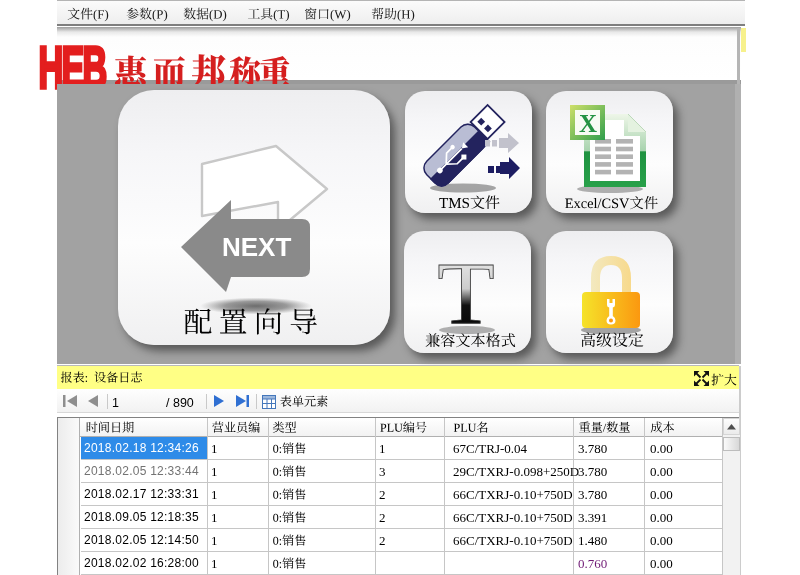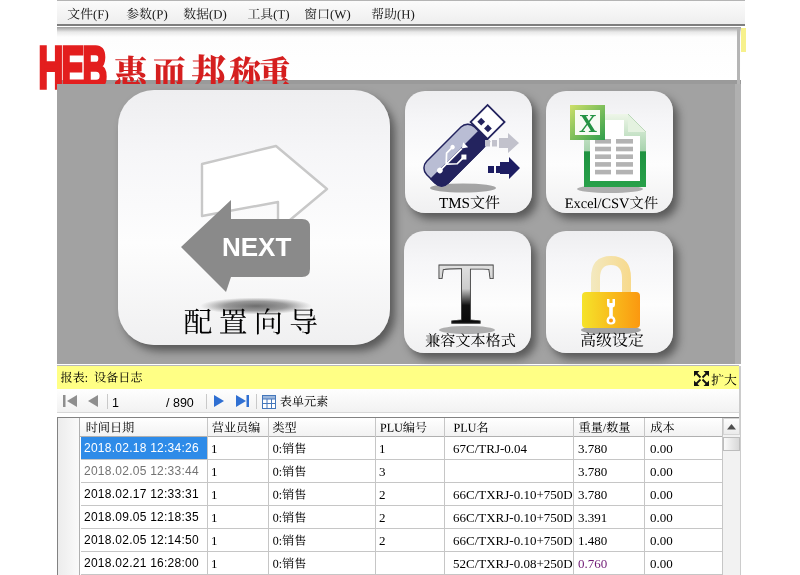--- a/index.html
+++ b/index.html
@@ -411,20 +411,21 @@
     <div class="abs" style="left:211px;top:464px;font:13px 'Liberation Serif';color:#000">1</div>
     <svg style="position:absolute;left:272.0px;top:462.9px;overflow:visible" width="35" height="16" viewBox="0 -13.1 34.7 16.5">
       <g fill="#000000">
         <path transform="translate(0.0,0)" d="M5.8 -4.1Q5.8 0.1 3.1 0.1Q1.8 0.1 1.1 -1.0Q0.5 -2.1 0.5 -4.1Q0.5 -6.2 1.1 -7.2Q1.8 -8.3 3.1 -8.3Q4.4 -8.3 5.1 -7.2Q5.8 -6.2 5.8 -4.1ZM4.7 -4.1Q4.7 -6.1 4.3 -7.0Q3.9 -7.8 3.1 -7.8Q2.3 -7.8 1.9 -7.0Q1.6 -6.2 1.6 -4.1Q1.6 -2.1 2.0 -1.2Q2.3 -0.4 3.1 -0.4Q3.9 -0.4 4.3 -1.2Q4.7 -2.1 4.7 -4.1Z"></path>
         <path transform="translate(6.2,0)" d="M2.5 -0.6Q2.5 -0.3 2.2 -0.0Q2.0 0.2 1.7 0.2Q1.4 0.2 1.2 -0.0Q1.0 -0.3 1.0 -0.6Q1.0 -0.9 1.2 -1.1Q1.4 -1.3 1.7 -1.3Q2.0 -1.3 2.2 -1.1Q2.5 -0.9 2.5 -0.6ZM2.5 -5.1Q2.5 -4.8 2.2 -4.6Q2.0 -4.4 1.7 -4.4Q1.4 -4.4 1.2 -4.6Q1.0 -4.8 1.0 -5.1Q1.0 -5.4 1.2 -5.6Q1.4 -5.9 1.7 -5.9Q2.0 -5.9 2.2 -5.6Q2.5 -5.4 2.5 -5.1Z"></path>
         <path transform="translate(9.7,0)" d="M11.8 -9.3 10.6 -9.9C10.4 -9.2 9.9 -8.0 9.4 -7.2L9.6 -7.0C10.2 -7.7 10.9 -8.6 11.3 -9.1C11.6 -9.1 11.7 -9.2 11.8 -9.3ZM5.3 -9.7 5.2 -9.6C5.7 -9.1 6.3 -8.1 6.4 -7.3C7.2 -6.7 7.9 -8.5 5.3 -9.7ZM10.4 -2.5H6.2V-4.2H10.4ZM6.2 0.7V-2.1H10.4V-0.3C10.4 -0.1 10.3 -0.0 10.1 -0.0C9.9 -0.0 8.7 -0.1 8.7 -0.1V0.1C9.2 0.2 9.5 0.3 9.7 0.4C9.9 0.5 9.9 0.7 9.9 1.0C11.0 0.9 11.2 0.5 11.2 -0.2V-6.1C11.4 -6.1 11.6 -6.2 11.7 -6.3L10.7 -7.1L10.2 -6.6H8.7V-10.0C9.0 -10.1 9.1 -10.2 9.1 -10.4L7.9 -10.5V-6.6H6.3L5.4 -7.0V1.0H5.5C5.9 1.0 6.2 0.8 6.2 0.7ZM10.4 -4.5H6.2V-6.2H10.4ZM3.0 -9.9C3.3 -9.9 3.4 -10.0 3.4 -10.1L2.1 -10.5C1.9 -9.2 1.1 -7.0 0.4 -5.8L0.5 -5.7C0.8 -5.9 1.0 -6.2 1.2 -6.4L1.2 -6.2H2.4V-4.2H0.4L0.5 -3.8H2.4V-0.8C2.4 -0.6 2.3 -0.5 1.9 -0.2L2.8 0.6C2.8 0.5 2.9 0.3 2.9 0.2C3.8 -0.8 4.7 -1.7 5.1 -2.2L5.0 -2.4L3.1 -1.0V-3.8H5.0C5.2 -3.8 5.3 -3.9 5.3 -4.0C4.9 -4.4 4.3 -4.8 4.3 -4.8L3.8 -4.2H3.1V-6.2H4.6C4.8 -6.2 4.9 -6.3 5.0 -6.4C4.6 -6.8 4.0 -7.2 4.0 -7.2L3.5 -6.6H1.3C1.7 -7.1 2.0 -7.8 2.3 -8.4H4.9C5.0 -8.4 5.2 -8.4 5.2 -8.6C4.8 -8.9 4.2 -9.4 4.2 -9.4L3.7 -8.7H2.5C2.7 -9.1 2.8 -9.5 3.0 -9.9Z"></path>
         <path transform="translate(22.2,0)" d="M5.7 -10.6 5.6 -10.5C6.0 -10.2 6.5 -9.5 6.6 -9.0C7.4 -8.5 8.1 -10.0 5.7 -10.6ZM10.2 -9.5 9.6 -8.8H3.5C3.7 -9.1 3.9 -9.5 4.1 -9.8C4.4 -9.8 4.5 -9.9 4.6 -10.0L3.4 -10.5C2.8 -8.8 1.6 -7.1 0.6 -6.0L0.7 -5.9C1.4 -6.3 2.0 -6.9 2.5 -7.5V-3.3H2.6C3.1 -3.3 3.4 -3.5 3.4 -3.6V-3.9H11.3C11.5 -3.9 11.6 -4.0 11.6 -4.1C11.2 -4.5 10.5 -5.0 10.5 -5.0L9.9 -4.3H7.1V-5.5H10.4C10.6 -5.5 10.7 -5.5 10.8 -5.7C10.4 -6.0 9.8 -6.5 9.8 -6.5L9.2 -5.8H7.1V-7.0H10.4C10.6 -7.0 10.7 -7.0 10.7 -7.2C10.3 -7.5 9.7 -8.0 9.7 -8.0L9.2 -7.3H7.1V-8.5H10.9C11.1 -8.5 11.2 -8.5 11.2 -8.7C10.8 -9.0 10.2 -9.5 10.2 -9.5ZM9.5 -0.2H3.6V-2.4H9.5ZM3.6 0.7V0.2H9.5V0.9H9.6C9.9 0.9 10.2 0.7 10.3 0.6V-2.2C10.5 -2.3 10.7 -2.4 10.8 -2.5L9.8 -3.2L9.3 -2.7H3.7L2.8 -3.1V1.0H2.9C3.3 1.0 3.6 0.8 3.6 0.7ZM6.3 -4.3H3.4V-5.5H6.3ZM6.3 -5.8H3.4V-7.0H6.3ZM6.3 -7.3H3.4V-8.5H6.3Z"></path>
       </g>
     </svg>
     <div class="abs" style="left:379px;top:464px;font:13px 'Liberation Serif';color:#000">3</div>
+    <div class="abs" style="left:453px;top:464px;font:13px 'Liberation Serif';color:#000">29C/TXRJ-0.098+250D</div>
     <div class="abs" style="left:578px;top:464px;font:13px 'Liberation Serif';color:#000">3.780</div>
     <div class="abs" style="left:650px;top:464px;font:13px 'Liberation Serif';color:#000">0.00</div>
     <div class="abs" style="left:81px;top:505px;width:641px;height:1px;background:#c6c6c6"></div>
     <div class="abs" style="left:84px;top:487px;font:12px 'Liberation Sans';color:#000000;letter-spacing:0.25px">2018.02.17 12:33:31</div>
     <div class="abs" style="left:211px;top:487px;font:13px 'Liberation Serif';color:#000">1</div>
     <svg style="position:absolute;left:272.0px;top:485.9px;overflow:visible" width="35" height="16" viewBox="0 -13.1 34.7 16.5">
       <g fill="#000000">
         <path transform="translate(0.0,0)" d="M5.8 -4.1Q5.8 0.1 3.1 0.1Q1.8 0.1 1.1 -1.0Q0.5 -2.1 0.5 -4.1Q0.5 -6.2 1.1 -7.2Q1.8 -8.3 3.1 -8.3Q4.4 -8.3 5.1 -7.2Q5.8 -6.2 5.8 -4.1ZM4.7 -4.1Q4.7 -6.1 4.3 -7.0Q3.9 -7.8 3.1 -7.8Q2.3 -7.8 1.9 -7.0Q1.6 -6.2 1.6 -4.1Q1.6 -2.1 2.0 -1.2Q2.3 -0.4 3.1 -0.4Q3.9 -0.4 4.3 -1.2Q4.7 -2.1 4.7 -4.1Z"></path>
         <path transform="translate(6.2,0)" d="M2.5 -0.6Q2.5 -0.3 2.2 -0.0Q2.0 0.2 1.7 0.2Q1.4 0.2 1.2 -0.0Q1.0 -0.3 1.0 -0.6Q1.0 -0.9 1.2 -1.1Q1.4 -1.3 1.7 -1.3Q2.0 -1.3 2.2 -1.1Q2.5 -0.9 2.5 -0.6ZM2.5 -5.1Q2.5 -4.8 2.2 -4.6Q2.0 -4.4 1.7 -4.4Q1.4 -4.4 1.2 -4.6Q1.0 -4.8 1.0 -5.1Q1.0 -5.4 1.2 -5.6Q1.4 -5.9 1.7 -5.9Q2.0 -5.9 2.2 -5.6Q2.5 -5.4 2.5 -5.1Z"></path>
         <path transform="translate(9.7,0)" d="M11.8 -9.3 10.6 -9.9C10.4 -9.2 9.9 -8.0 9.4 -7.2L9.6 -7.0C10.2 -7.7 10.9 -8.6 11.3 -9.1C11.6 -9.1 11.7 -9.2 11.8 -9.3ZM5.3 -9.7 5.2 -9.6C5.7 -9.1 6.3 -8.1 6.4 -7.3C7.2 -6.7 7.9 -8.5 5.3 -9.7ZM10.4 -2.5H6.2V-4.2H10.4ZM6.2 0.7V-2.1H10.4V-0.3C10.4 -0.1 10.3 -0.0 10.1 -0.0C9.9 -0.0 8.7 -0.1 8.7 -0.1V0.1C9.2 0.2 9.5 0.3 9.7 0.4C9.9 0.5 9.9 0.7 9.9 1.0C11.0 0.9 11.2 0.5 11.2 -0.2V-6.1C11.4 -6.1 11.6 -6.2 11.7 -6.3L10.7 -7.1L10.2 -6.6H8.7V-10.0C9.0 -10.1 9.1 -10.2 9.1 -10.4L7.9 -10.5V-6.6H6.3L5.4 -7.0V1.0H5.5C5.9 1.0 6.2 0.8 6.2 0.7ZM10.4 -4.5H6.2V-6.2H10.4ZM3.0 -9.9C3.3 -9.9 3.4 -10.0 3.4 -10.1L2.1 -10.5C1.9 -9.2 1.1 -7.0 0.4 -5.8L0.5 -5.7C0.8 -5.9 1.0 -6.2 1.2 -6.4L1.2 -6.2H2.4V-4.2H0.4L0.5 -3.8H2.4V-0.8C2.4 -0.6 2.3 -0.5 1.9 -0.2L2.8 0.6C2.8 0.5 2.9 0.3 2.9 0.2C3.8 -0.8 4.7 -1.7 5.1 -2.2L5.0 -2.4L3.1 -1.0V-3.8H5.0C5.2 -3.8 5.3 -3.9 5.3 -4.0C4.9 -4.4 4.3 -4.8 4.3 -4.8L3.8 -4.2H3.1V-6.2H4.6C4.8 -6.2 4.9 -6.3 5.0 -6.4C4.6 -6.8 4.0 -7.2 4.0 -7.2L3.5 -6.6H1.3C1.7 -7.1 2.0 -7.8 2.3 -8.4H4.9C5.0 -8.4 5.2 -8.4 5.2 -8.6C4.8 -8.9 4.2 -9.4 4.2 -9.4L3.7 -8.7H2.5C2.7 -9.1 2.8 -9.5 3.0 -9.9Z"></path>
@@ -459,32 +460,31 @@
         <path transform="translate(6.2,0)" d="M2.5 -0.6Q2.5 -0.3 2.2 -0.0Q2.0 0.2 1.7 0.2Q1.4 0.2 1.2 -0.0Q1.0 -0.3 1.0 -0.6Q1.0 -0.9 1.2 -1.1Q1.4 -1.3 1.7 -1.3Q2.0 -1.3 2.2 -1.1Q2.5 -0.9 2.5 -0.6ZM2.5 -5.1Q2.5 -4.8 2.2 -4.6Q2.0 -4.4 1.7 -4.4Q1.4 -4.4 1.2 -4.6Q1.0 -4.8 1.0 -5.1Q1.0 -5.4 1.2 -5.6Q1.4 -5.9 1.7 -5.9Q2.0 -5.9 2.2 -5.6Q2.5 -5.4 2.5 -5.1Z"></path>
         <path transform="translate(9.7,0)" d="M11.8 -9.3 10.6 -9.9C10.4 -9.2 9.9 -8.0 9.4 -7.2L9.6 -7.0C10.2 -7.7 10.9 -8.6 11.3 -9.1C11.6 -9.1 11.7 -9.2 11.8 -9.3ZM5.3 -9.7 5.2 -9.6C5.7 -9.1 6.3 -8.1 6.4 -7.3C7.2 -6.7 7.9 -8.5 5.3 -9.7ZM10.4 -2.5H6.2V-4.2H10.4ZM6.2 0.7V-2.1H10.4V-0.3C10.4 -0.1 10.3 -0.0 10.1 -0.0C9.9 -0.0 8.7 -0.1 8.7 -0.1V0.1C9.2 0.2 9.5 0.3 9.7 0.4C9.9 0.5 9.9 0.7 9.9 1.0C11.0 0.9 11.2 0.5 11.2 -0.2V-6.1C11.4 -6.1 11.6 -6.2 11.7 -6.3L10.7 -7.1L10.2 -6.6H8.7V-10.0C9.0 -10.1 9.1 -10.2 9.1 -10.4L7.9 -10.5V-6.6H6.3L5.4 -7.0V1.0H5.5C5.9 1.0 6.2 0.8 6.2 0.7ZM10.4 -4.5H6.2V-6.2H10.4ZM3.0 -9.9C3.3 -9.9 3.4 -10.0 3.4 -10.1L2.1 -10.5C1.9 -9.2 1.1 -7.0 0.4 -5.8L0.5 -5.7C0.8 -5.9 1.0 -6.2 1.2 -6.4L1.2 -6.2H2.4V-4.2H0.4L0.5 -3.8H2.4V-0.8C2.4 -0.6 2.3 -0.5 1.9 -0.2L2.8 0.6C2.8 0.5 2.9 0.3 2.9 0.2C3.8 -0.8 4.7 -1.7 5.1 -2.2L5.0 -2.4L3.1 -1.0V-3.8H5.0C5.2 -3.8 5.3 -3.9 5.3 -4.0C4.9 -4.4 4.3 -4.8 4.3 -4.8L3.8 -4.2H3.1V-6.2H4.6C4.8 -6.2 4.9 -6.3 5.0 -6.4C4.6 -6.8 4.0 -7.2 4.0 -7.2L3.5 -6.6H1.3C1.7 -7.1 2.0 -7.8 2.3 -8.4H4.9C5.0 -8.4 5.2 -8.4 5.2 -8.6C4.8 -8.9 4.2 -9.4 4.2 -9.4L3.7 -8.7H2.5C2.7 -9.1 2.8 -9.5 3.0 -9.9Z"></path>
         <path transform="translate(22.2,0)" d="M5.7 -10.6 5.6 -10.5C6.0 -10.2 6.5 -9.5 6.6 -9.0C7.4 -8.5 8.1 -10.0 5.7 -10.6ZM10.2 -9.5 9.6 -8.8H3.5C3.7 -9.1 3.9 -9.5 4.1 -9.8C4.4 -9.8 4.5 -9.9 4.6 -10.0L3.4 -10.5C2.8 -8.8 1.6 -7.1 0.6 -6.0L0.7 -5.9C1.4 -6.3 2.0 -6.9 2.5 -7.5V-3.3H2.6C3.1 -3.3 3.4 -3.5 3.4 -3.6V-3.9H11.3C11.5 -3.9 11.6 -4.0 11.6 -4.1C11.2 -4.5 10.5 -5.0 10.5 -5.0L9.9 -4.3H7.1V-5.5H10.4C10.6 -5.5 10.7 -5.5 10.8 -5.7C10.4 -6.0 9.8 -6.5 9.8 -6.5L9.2 -5.8H7.1V-7.0H10.4C10.6 -7.0 10.7 -7.0 10.7 -7.2C10.3 -7.5 9.7 -8.0 9.7 -8.0L9.2 -7.3H7.1V-8.5H10.9C11.1 -8.5 11.2 -8.5 11.2 -8.7C10.8 -9.0 10.2 -9.5 10.2 -9.5ZM9.5 -0.2H3.6V-2.4H9.5ZM3.6 0.7V0.2H9.5V0.9H9.6C9.9 0.9 10.2 0.7 10.3 0.6V-2.2C10.5 -2.3 10.7 -2.4 10.8 -2.5L9.8 -3.2L9.3 -2.7H3.7L2.8 -3.1V1.0H2.9C3.3 1.0 3.6 0.8 3.6 0.7ZM6.3 -4.3H3.4V-5.5H6.3ZM6.3 -5.8H3.4V-7.0H6.3ZM6.3 -7.3H3.4V-8.5H6.3Z"></path>
       </g>
     </svg>
     <div class="abs" style="left:379px;top:533px;font:13px 'Liberation Serif';color:#000">2</div>
     <div class="abs" style="left:453px;top:533px;font:13px 'Liberation Serif';color:#000">66C/TXRJ-0.10+750D</div>
     <div class="abs" style="left:578px;top:533px;font:13px 'Liberation Serif';color:#000">1.480</div>
     <div class="abs" style="left:650px;top:533px;font:13px 'Liberation Serif';color:#000">0.00</div>
     <div class="abs" style="left:81px;top:574px;width:641px;height:1px;background:#c6c6c6"></div>
-    <div class="abs" style="left:84px;top:556px;font:12px 'Liberation Sans';color:#000000;letter-spacing:0.25px">2018.02.21 16:28:00</div>
+    <div class="abs" style="left:84px;top:556px;font:12px 'Liberation Sans';color:#000000;letter-spacing:0.25px">2018.02.02 16:28:00</div>
     <div class="abs" style="left:211px;top:556px;font:13px 'Liberation Serif';color:#000">1</div>
     <svg style="position:absolute;left:272.0px;top:554.9px;overflow:visible" width="35" height="16" viewBox="0 -13.1 34.7 16.5">
       <g fill="#000000">
         <path transform="translate(0.0,0)" d="M5.8 -4.1Q5.8 0.1 3.1 0.1Q1.8 0.1 1.1 -1.0Q0.5 -2.1 0.5 -4.1Q0.5 -6.2 1.1 -7.2Q1.8 -8.3 3.1 -8.3Q4.4 -8.3 5.1 -7.2Q5.8 -6.2 5.8 -4.1ZM4.7 -4.1Q4.7 -6.1 4.3 -7.0Q3.9 -7.8 3.1 -7.8Q2.3 -7.8 1.9 -7.0Q1.6 -6.2 1.6 -4.1Q1.6 -2.1 2.0 -1.2Q2.3 -0.4 3.1 -0.4Q3.9 -0.4 4.3 -1.2Q4.7 -2.1 4.7 -4.1Z"></path>
         <path transform="translate(6.2,0)" d="M2.5 -0.6Q2.5 -0.3 2.2 -0.0Q2.0 0.2 1.7 0.2Q1.4 0.2 1.2 -0.0Q1.0 -0.3 1.0 -0.6Q1.0 -0.9 1.2 -1.1Q1.4 -1.3 1.7 -1.3Q2.0 -1.3 2.2 -1.1Q2.5 -0.9 2.5 -0.6ZM2.5 -5.1Q2.5 -4.8 2.2 -4.6Q2.0 -4.4 1.7 -4.4Q1.4 -4.4 1.2 -4.6Q1.0 -4.8 1.0 -5.1Q1.0 -5.4 1.2 -5.6Q1.4 -5.9 1.7 -5.9Q2.0 -5.9 2.2 -5.6Q2.5 -5.4 2.5 -5.1Z"></path>
         <path transform="translate(9.7,0)" d="M11.8 -9.3 10.6 -9.9C10.4 -9.2 9.9 -8.0 9.4 -7.2L9.6 -7.0C10.2 -7.7 10.9 -8.6 11.3 -9.1C11.6 -9.1 11.7 -9.2 11.8 -9.3ZM5.3 -9.7 5.2 -9.6C5.7 -9.1 6.3 -8.1 6.4 -7.3C7.2 -6.7 7.9 -8.5 5.3 -9.7ZM10.4 -2.5H6.2V-4.2H10.4ZM6.2 0.7V-2.1H10.4V-0.3C10.4 -0.1 10.3 -0.0 10.1 -0.0C9.9 -0.0 8.7 -0.1 8.7 -0.1V0.1C9.2 0.2 9.5 0.3 9.7 0.4C9.9 0.5 9.9 0.7 9.9 1.0C11.0 0.9 11.2 0.5 11.2 -0.2V-6.1C11.4 -6.1 11.6 -6.2 11.7 -6.3L10.7 -7.1L10.2 -6.6H8.7V-10.0C9.0 -10.1 9.1 -10.2 9.1 -10.4L7.9 -10.5V-6.6H6.3L5.4 -7.0V1.0H5.5C5.9 1.0 6.2 0.8 6.2 0.7ZM10.4 -4.5H6.2V-6.2H10.4ZM3.0 -9.9C3.3 -9.9 3.4 -10.0 3.4 -10.1L2.1 -10.5C1.9 -9.2 1.1 -7.0 0.4 -5.8L0.5 -5.7C0.8 -5.9 1.0 -6.2 1.2 -6.4L1.2 -6.2H2.4V-4.2H0.4L0.5 -3.8H2.4V-0.8C2.4 -0.6 2.3 -0.5 1.9 -0.2L2.8 0.6C2.8 0.5 2.9 0.3 2.9 0.2C3.8 -0.8 4.7 -1.7 5.1 -2.2L5.0 -2.4L3.1 -1.0V-3.8H5.0C5.2 -3.8 5.3 -3.9 5.3 -4.0C4.9 -4.4 4.3 -4.8 4.3 -4.8L3.8 -4.2H3.1V-6.2H4.6C4.8 -6.2 4.9 -6.3 5.0 -6.4C4.6 -6.8 4.0 -7.2 4.0 -7.2L3.5 -6.6H1.3C1.7 -7.1 2.0 -7.8 2.3 -8.4H4.9C5.0 -8.4 5.2 -8.4 5.2 -8.6C4.8 -8.9 4.2 -9.4 4.2 -9.4L3.7 -8.7H2.5C2.7 -9.1 2.8 -9.5 3.0 -9.9Z"></path>
         <path transform="translate(22.2,0)" d="M5.7 -10.6 5.6 -10.5C6.0 -10.2 6.5 -9.5 6.6 -9.0C7.4 -8.5 8.1 -10.0 5.7 -10.6ZM10.2 -9.5 9.6 -8.8H3.5C3.7 -9.1 3.9 -9.5 4.1 -9.8C4.4 -9.8 4.5 -9.9 4.6 -10.0L3.4 -10.5C2.8 -8.8 1.6 -7.1 0.6 -6.0L0.7 -5.9C1.4 -6.3 2.0 -6.9 2.5 -7.5V-3.3H2.6C3.1 -3.3 3.4 -3.5 3.4 -3.6V-3.9H11.3C11.5 -3.9 11.6 -4.0 11.6 -4.1C11.2 -4.5 10.5 -5.0 10.5 -5.0L9.9 -4.3H7.1V-5.5H10.4C10.6 -5.5 10.7 -5.5 10.8 -5.7C10.4 -6.0 9.8 -6.5 9.8 -6.5L9.2 -5.8H7.1V-7.0H10.4C10.6 -7.0 10.7 -7.0 10.7 -7.2C10.3 -7.5 9.7 -8.0 9.7 -8.0L9.2 -7.3H7.1V-8.5H10.9C11.1 -8.5 11.2 -8.5 11.2 -8.7C10.8 -9.0 10.2 -9.5 10.2 -9.5ZM9.5 -0.2H3.6V-2.4H9.5ZM3.6 0.7V0.2H9.5V0.9H9.6C9.9 0.9 10.2 0.7 10.3 0.6V-2.2C10.5 -2.3 10.7 -2.4 10.8 -2.5L9.8 -3.2L9.3 -2.7H3.7L2.8 -3.1V1.0H2.9C3.3 1.0 3.6 0.8 3.6 0.7ZM6.3 -4.3H3.4V-5.5H6.3ZM6.3 -5.8H3.4V-7.0H6.3ZM6.3 -7.3H3.4V-8.5H6.3Z"></path>
       </g>
     </svg>
     <div class="abs" style="left:379px;top:572px;font:13px 'Liberation Serif';color:#000">11</div>
-    <div class="abs" style="left:453px;top:556px;font:13px 'Liberation Serif';color:#000">52C/TXRJ-0.08+250D</div>
     <div class="abs" style="left:578px;top:556px;font:13px 'Liberation Serif';color:#701a75">0.760</div>
     <div class="abs" style="left:650px;top:556px;font:13px 'Liberation Serif';color:#000">0.00</div>
     <div class="abs" style="left:739px;top:366px;width:2px;height:209px;background:#cccccc"></div>
     <div class="abs" style="left:723px;top:418px;width:17px;height:157px;background:#f2f2f2"></div>
     <div class="abs" style="left:723px;top:418px;width:17px;height:17px;background:linear-gradient(180deg,#fdfdfd,#ebebeb);border:1px solid #d5d5d5"></div>
     <svg class="abs" style="left:727px;top:424px" width="9" height="6" viewBox="0 0 9 6">
       <path d="M4.5 0 L9 5.5 L0 5.5 Z" fill="#4e4e4e"></path>
     </svg>
     <div class="abs" style="left:723px;top:437px;width:17px;height:14px;background:linear-gradient(90deg,#fafafa,#d8d8d8);border:1px solid #bdbdbd"></div>
   </div>

